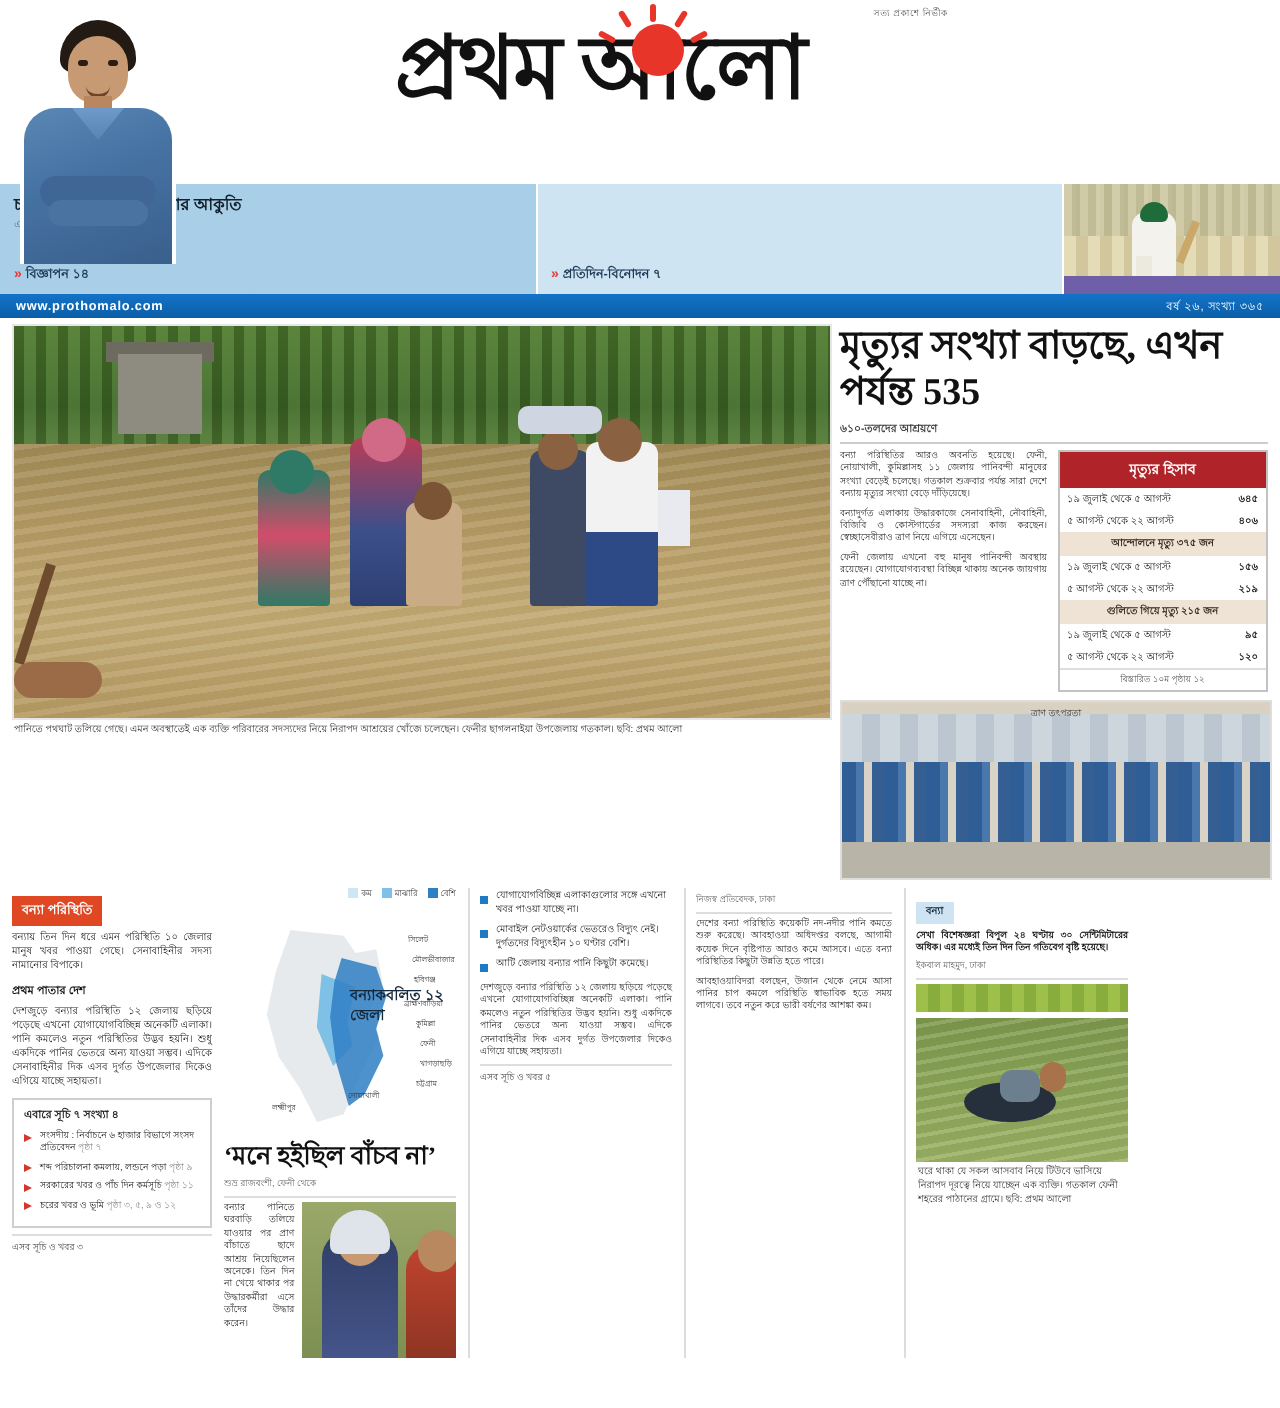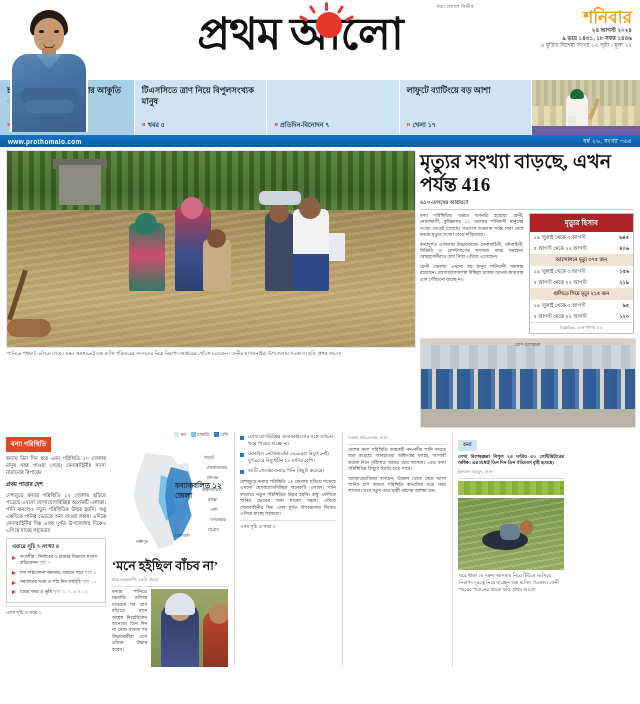--- a/index.html
+++ b/index.html
@@ -7,21 +7,21 @@
   body{
     width:640px;height:704px;overflow:hidden;
     background:#ffffff;
     font-family:"Liberation Sans","DejaVu Sans",sans-serif;
     color:#141414;
     -webkit-font-smoothing:antialiased;
   }
   .page{position:relative;width:640px;height:704px;overflow:hidden;background:#fff;}
 
   
-  .masthead{position:relative;height:80px;background:#fff;}
+  .masthead{position:relative;height:92px;background:#fff;}
   .portrait{
     position:absolute;left:10px;top:2px;width:78px;height:130px;z-index:4;
     background:
       radial-gradient(ellipse 22px 26px at 50% 26%, #c7926d 0%, #b8815c 60%, rgba(184,129,92,0) 62%),
       linear-gradient(#ffffff,#ffffff);
     overflow:hidden;
   }
   .p-hair{position:absolute;left:20px;top:8px;width:38px;height:26px;border-radius:19px 19px 6px 6px;background:#241a14;}
   .p-face{position:absolute;left:24px;top:16px;width:30px;height:34px;border-radius:15px 15px 14px 14px;background:#c79a73;}
   .p-eye{position:absolute;top:28px;width:5px;height:3px;border-radius:2px;background:#2b1d14;}
@@ -218,57 +218,39 @@
       <div class="ray" style="left:205px;top:-2px;transform:rotate(0deg);"></div>
       <div class="ray" style="left:191px;top:1px;transform:rotate(-32deg);"></div>
       <div class="ray" style="left:219px;top:1px;transform:rotate(32deg);"></div>
       <div class="ray" style="left:182px;top:10px;transform:rotate(-62deg);"></div>
       <div class="ray" style="left:228px;top:10px;transform:rotate(62deg);"></div>
       <div class="sun"></div>
       <div class="logo-text">প্রথম আলো</div>
       <div class="logo-tag">সত্য প্রকাশে নির্ভীক</div>
     </div>
 
-    <div class="dateblock">
-      <div class="day">শনিবার</div>
-      <div class="dline">২৪ আগস্ট ২০২৪</div>
-      <div class="dline">৯ ভাদ্র ১৪৩১, ১৮ সফর ১৪৪৬</div>
-      <div class="dline thin">৪ মুদ্রিত বিশেষ্য সংখ্যা ১৬ পৃষ্ঠা । মূল্য ১২</div>
-    </div>
   </div>
 
   <div class="teaserbar">
 
     <div class="teaser first">
       <div class="t-head">চারদিকে শুধু মানুষের বাঁচার আকুতি</div>
       <div class="t-sub">এসেছিল শুধু</div>
       <div class="t-link">
         <span class="t-arrow">»</span><span>বিজ্ঞাপন ১৪</span>
       </div>
     </div>
 
-    <div class="teaser">
-      <div class="t-head">টিএসসিতে ত্রাণ নিয়ে বিপুলসংখ্যক মানুষ</div>
-      <div class="t-link">
-        <span class="t-arrow">»</span><span>খবর ৫</span>
-      </div>
-    </div>
 
     <div class="teaser">
       <div class="t-link">
         <span class="t-arrow">»</span><span>প্রতিদিন-বিনোদন ৭</span>
       </div>
     </div>
 
-    <div class="teaser">
-      <div class="t-head">লাফুটে ব্যাটিংয়ে বড় আশা</div>
-      <div class="t-link">
-        <span class="t-arrow">»</span><span>খেলা ১৭</span>
-      </div>
-    </div>
 
     <div class="teaser-photo">
       <div class="tp-field"></div>
       <div class="tp-crowd"></div>
       <div class="tp-bat"></div>
       <div class="tp-player"></div>
       <div class="tp-helmet"></div>
       <div class="tp-pad"></div>
       <div class="tp-strip"></div>
     </div>
@@ -301,21 +283,21 @@
           <div class="pE-h"></div>
           <div class="fw-sack"></div>
           <div class="fw-bag"></div>
           <div class="fw-stick"></div>
           <div class="fw-arm"></div>
         </div>
         <div class="caption">পানিতে পথঘাট তলিয়ে গেছে। এমন অবস্থাতেই এক ব্যক্তি পরিবারের সদস্যদের নিয়ে নিরাপদ আশ্রয়ের খোঁজে চলেছেন। ফেনীর ছাগলনাইয়া উপজেলায় গতকাল। ছবি: প্রথম আলো</div>
       </div>
 
       <div class="rightcol">
-        <div class="rh-title">মৃত্যুর সংখ্যা বাড়ছে, এখন পর্যন্ত 416</div>
+        <div class="rh-title">মৃত্যুর সংখ্যা বাড়ছে, এখন পর্যন্ত 535</div>
         <div class="rh-kicker">৬১০-তলদের আশ্রয়ণে</div>
 
         <div class="split">
           <div class="rh-body">
             <div class="micro">বন্যা পরিস্থিতির আরও অবনতি হয়েছে। ফেনী, নোয়াখালী, কুমিল্লাসহ ১১ জেলায় পানিবন্দী মানুষের সংখ্যা বেড়েই চলেছে। গতকাল শুক্রবার পর্যন্ত সারা দেশে বন্যায় মৃত্যুর সংখ্যা বেড়ে দাঁড়িয়েছে।</div>
             <div class="micro-gap"></div>
             <div class="micro">বন্যাদুর্গত এলাকায় উদ্ধারকাজে সেনাবাহিনী, নৌবাহিনী, বিজিবি ও কোস্টগার্ডের সদস্যরা কাজ করছেন। স্বেচ্ছাসেবীরাও ত্রাণ নিয়ে এগিয়ে এসেছেন।</div>
             <div class="micro-gap"></div>
             <div class="micro">ফেনী জেলায় এখনো বহু মানুষ পানিবন্দী অবস্থায় রয়েছেন। যোগাযোগব্যবস্থা বিচ্ছিন্ন থাকায় অনেক জায়গায় ত্রাণ পৌঁছানো যাচ্ছে না।</div>
           </div>

